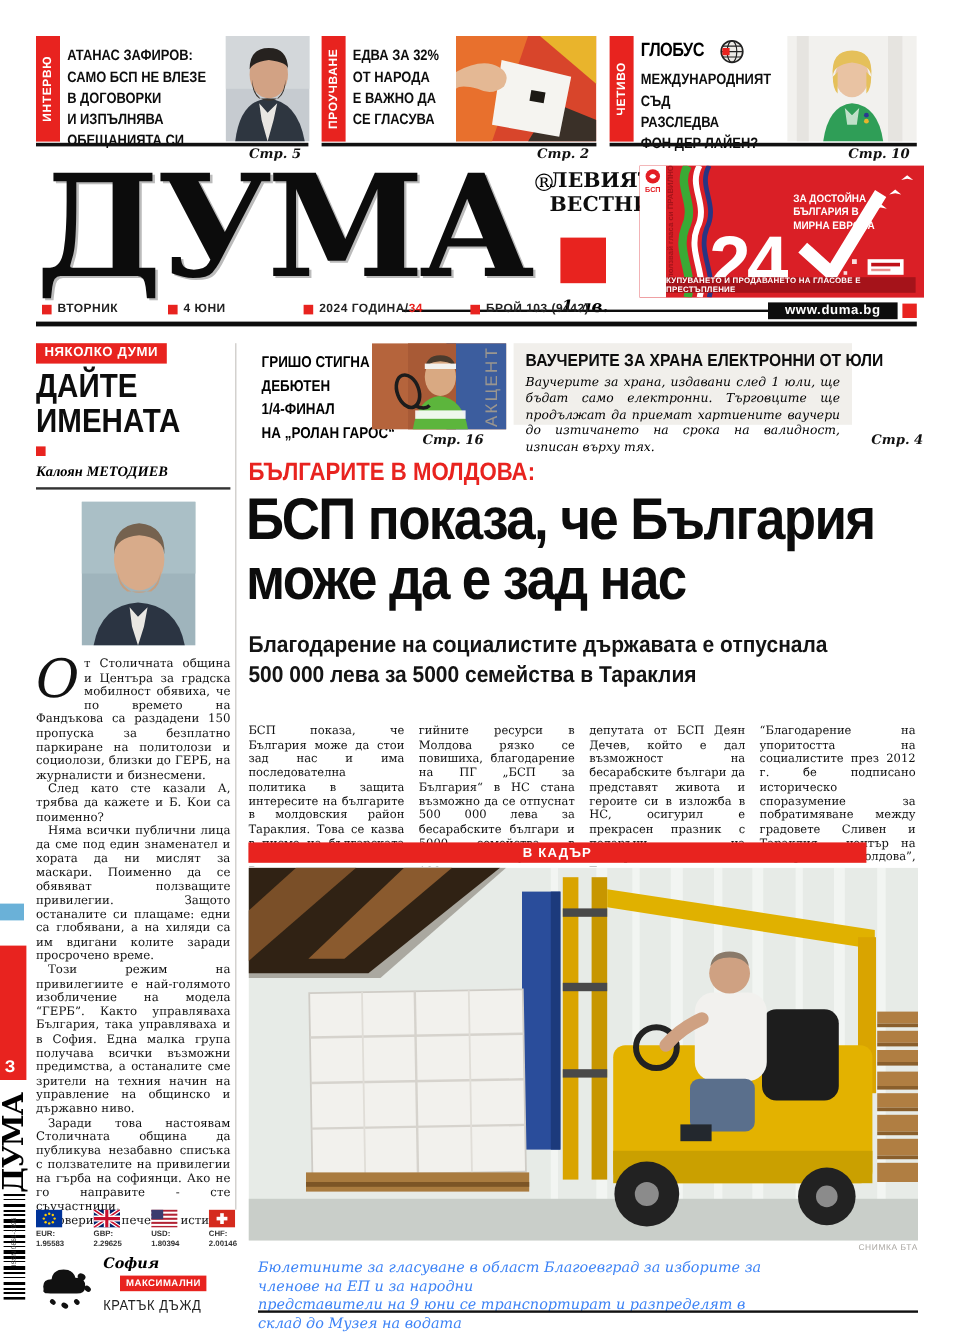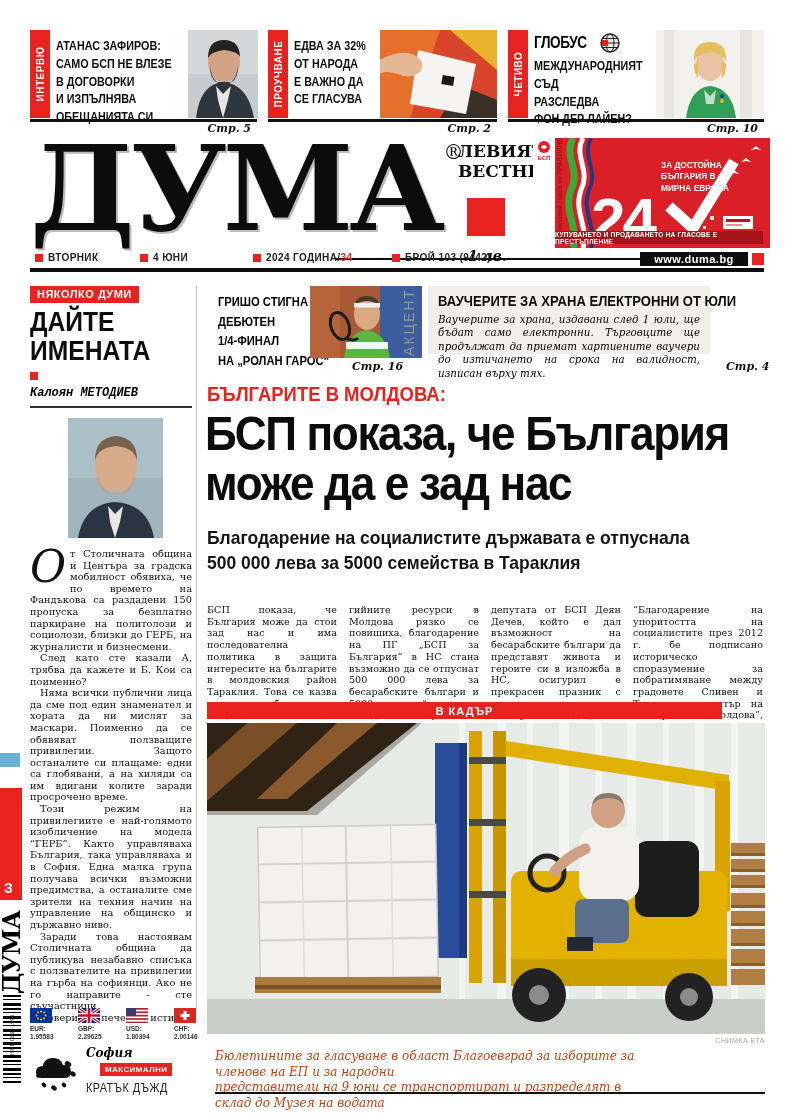--- a/index.html
+++ b/index.html
@@ -47,21 +47,21 @@
   .site-line { position:absolute; left:335px; top:258px; width:305px; height:2px; background:#0d0d0d; }
   .site-sq { position:absolute; left:752px; top:253px; width:12px; height:12px; background:#e8231f; }
 
   
   .vline { position:absolute; left:196px; top:286px; width:1px; height:722px; background:#c9c6c2; }
   .badge { position:absolute; left:30px; top:286px; background:#e8231f; color:#fff; font-family:"Liberation Sans",sans-serif;
     font-weight:bold; font-size:11px; padding:2px 7px 3px; letter-spacing:.5px; }
   .op-title { position:absolute; left:30px; top:307px; font-family:"Liberation Sans",sans-serif; font-weight:bold;
     font-size:28px; line-height:1.05; color:#0d0d0d; transform:scaleX(.88); transform-origin:0 0; white-space:pre-line; }
   .op-bullet { position:absolute; left:30px; top:372px; width:8px; height:8px; background:#e8231f; }
-  .op-author { position:absolute; left:30px; top:386px; font-family:Liberation Mono, monospace; font-style:italic; font-weight:bold; font-size:12px; }
+  .op-author { position:absolute; left:30px; top:386px; font-family:Liberation Serif, serif; font-style:italic; font-weight:bold; font-size:12px; }
   .op-rule { position:absolute; left:30px; top:406px; width:162px; height:1.5px; background:#333; }
   .op-body { position:absolute; left:30px; top:548px; width:162px; font-family:"DejaVu Serif",serif; font-size:9.8px;
     line-height:11.6px; text-align:justify; color:#111; }
   .op-body p { text-indent:10px; }
   .op-body p.first { text-indent:0; }
   .dropcap { float:left; font-family:"DejaVu Serif",serif; font-size:44px; line-height:34px; padding:2px 4px 0 0; font-style:italic; }
 
   
   .cur-cell { position:absolute; top:1008px; width:46px; text-align:left; font-family:"Liberation Sans",sans-serif;
     font-size:6.5px; font-weight:bold; color:#333; line-height:1.25; }
@@ -104,21 +104,21 @@
     font-size:19px; line-height:1.3; color:#141414; transform:scaleX(.92); transform-origin:0 0; white-space:pre-line; }
   .body-cols { position:absolute; left:207px; top:580px; width:558px; height:118px; display:flex; gap:12px;margin-top:24px; }
   .body-col { width:130px; font-family:"DejaVu Serif",serif; font-size:9.6px; line-height:11.7px; text-align:justify; color:#111; overflow:hidden; }
   .kadar-bar { position:absolute; left:207px; top:702px; width:515px; height:17px; background:#e8231f; color:#fff;
     font-family:"Liberation Sans",sans-serif; font-weight:bold; font-size:11px; letter-spacing:1px;
     display:flex; align-items:center; justify-content:center; }
   .bigphoto { position:absolute; left:207px; top:723px; width:558px; height:311px; overflow:hidden; }
   .credit { position:absolute; left:207px; top:1037px; width:558px; text-align:right; font-family:"Liberation Sans",sans-serif;
     font-size:7px; color:#a9a6a1; letter-spacing:.5px; }
   .caption { position:absolute; left:215px; top:1049px; width:430px; font-family:"DejaVu Serif",serif; font-style:italic;
-    font-size:12px; line-height:1.3; color:#c2410c; white-space:pre-line; }
+    font-size:12px; line-height:1.3; color:#3b82f6; white-space:pre-line; }
   .bottomrule { position:absolute; left:215px; top:1092px; width:550px; height:2px; background:#111; }
 </style>
 </head>
 <body>
 
 <div class="page">
 
   <div class="teaser" style="left:30px; width:227px;">
     <div class="teaser-tag">
         <span>ИНТЕРВЮ</span>

